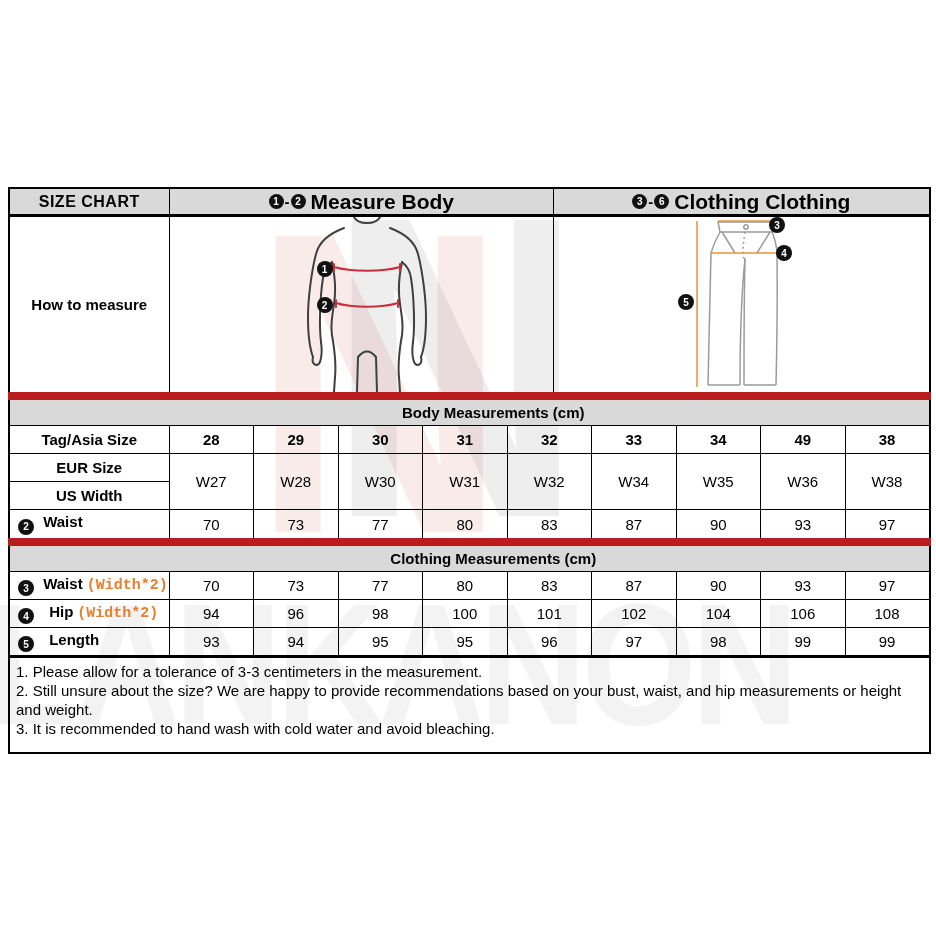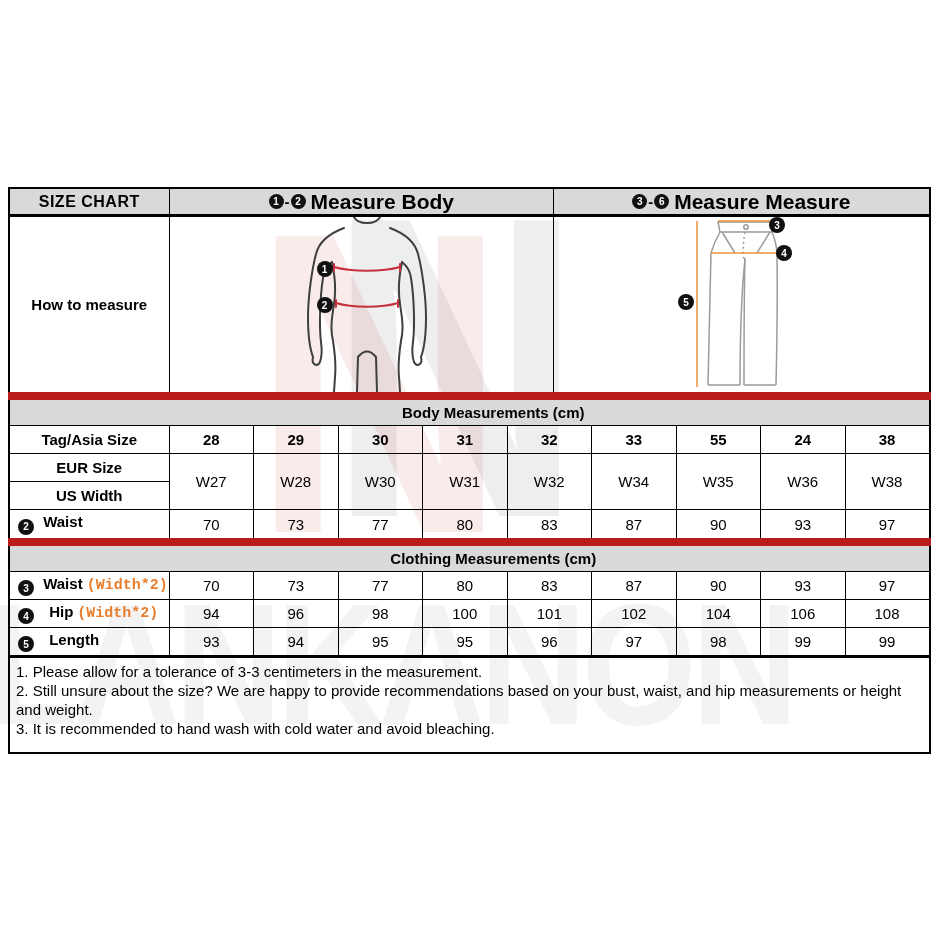--- a/index.html
+++ b/index.html
@@ -72,21 +72,21 @@
           <div class="half-l">
             <span class="b sm">1</span>
                 <span class="hyph">-</span>
                 <span class="b sm">2</span>
             <span class="hdr-label">Measure Body</span>
           </div>
           <div class="half-r">
             <span class="b sm">3</span>
                 <span class="hyph">-</span>
                 <span class="b sm">6</span>
-            <span class="hdr-label">Measure Measure</span>
+            <span class="hdr-label">Clothing Clothing</span>
           </div>
         </div>
       </td>
     </tr>
 
     <tr class="r-measure">
       <td class="bold">How to measure</td>
       <td colspan="9" style="padding:0;">
         <div class="split" style="height:175px;">
 
@@ -155,22 +155,22 @@
     </tr>
 
     <tr class="r-size">
       <td class="bold">Tag/Asia Size</td>
       <td class="bold">28</td>
       <td class="bold">29</td>
       <td class="bold">30</td>
       <td class="bold">31</td>
       <td class="bold">32</td>
       <td class="bold">33</td>
-      <td class="bold">55</td>
-      <td class="bold">24</td>
+      <td class="bold">34</td>
+      <td class="bold">49</td>
       <td class="bold">38</td>
     </tr>
 
     <tr class="r-size">
       <td class="bold">EUR Size</td>
       <td rowspan="2">W27</td>
       <td rowspan="2">W28</td>
       <td rowspan="2">W30</td>
       <td rowspan="2">W31</td>
       <td rowspan="2">W32</td>

